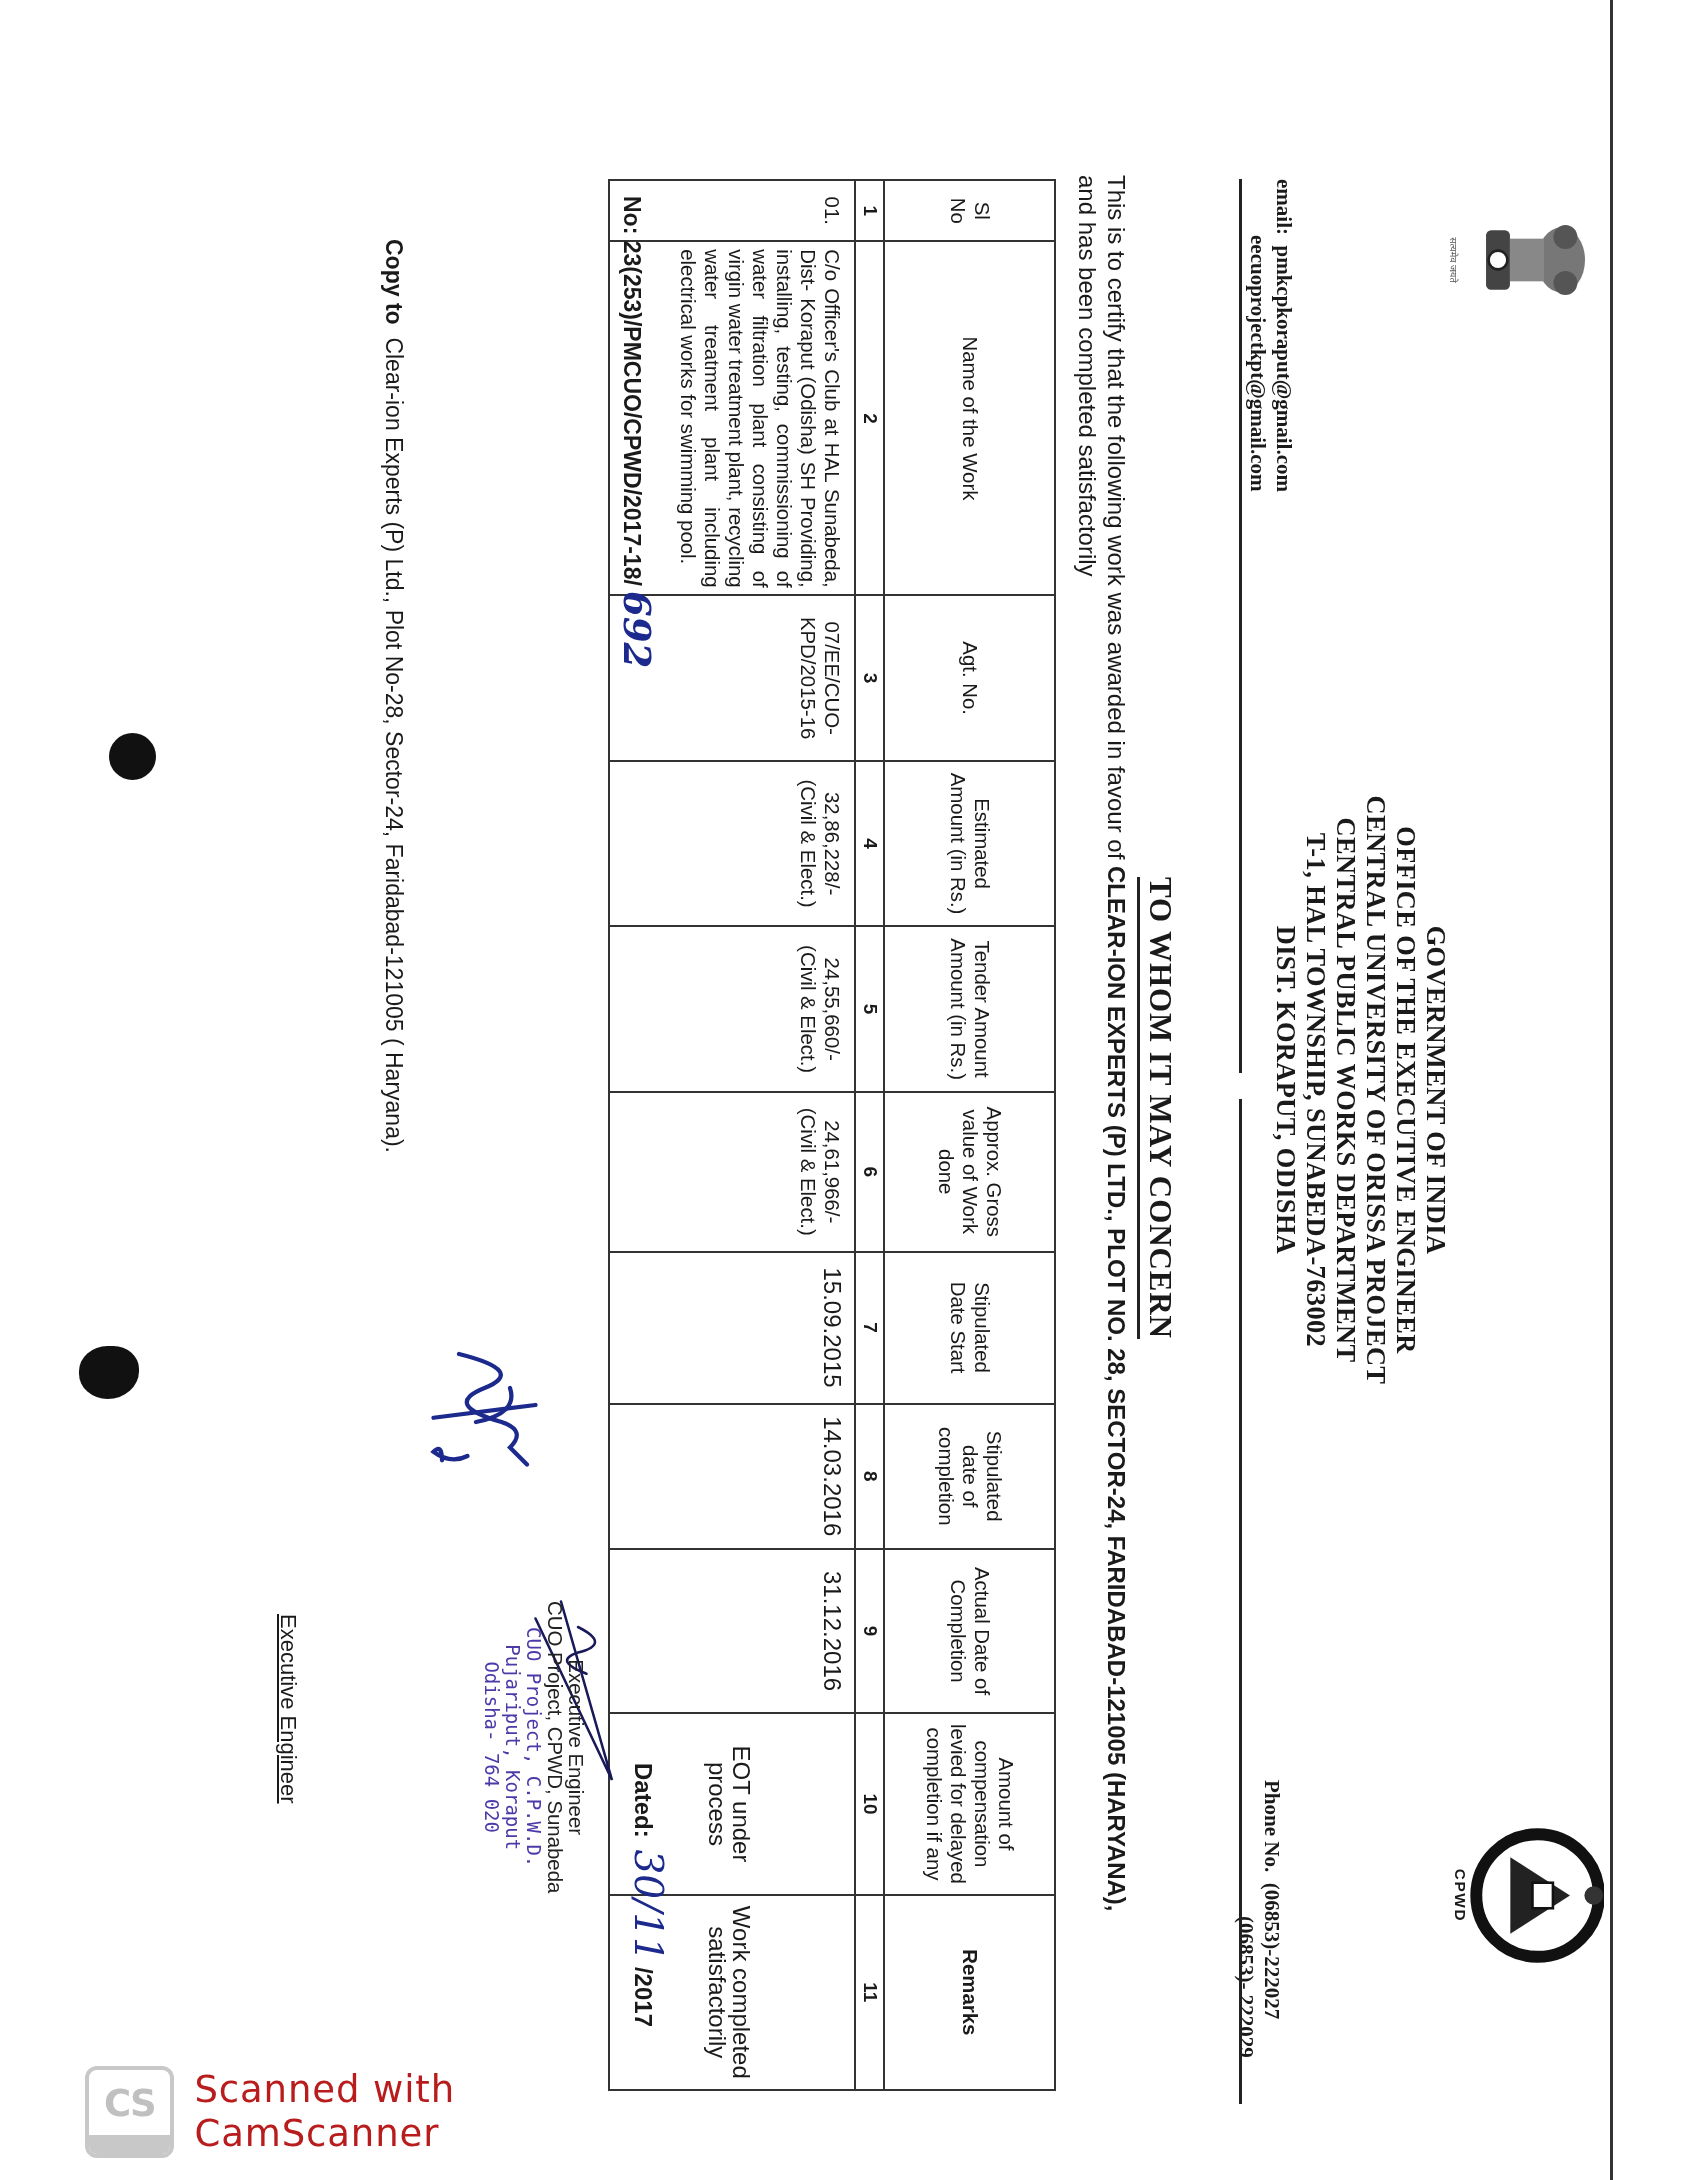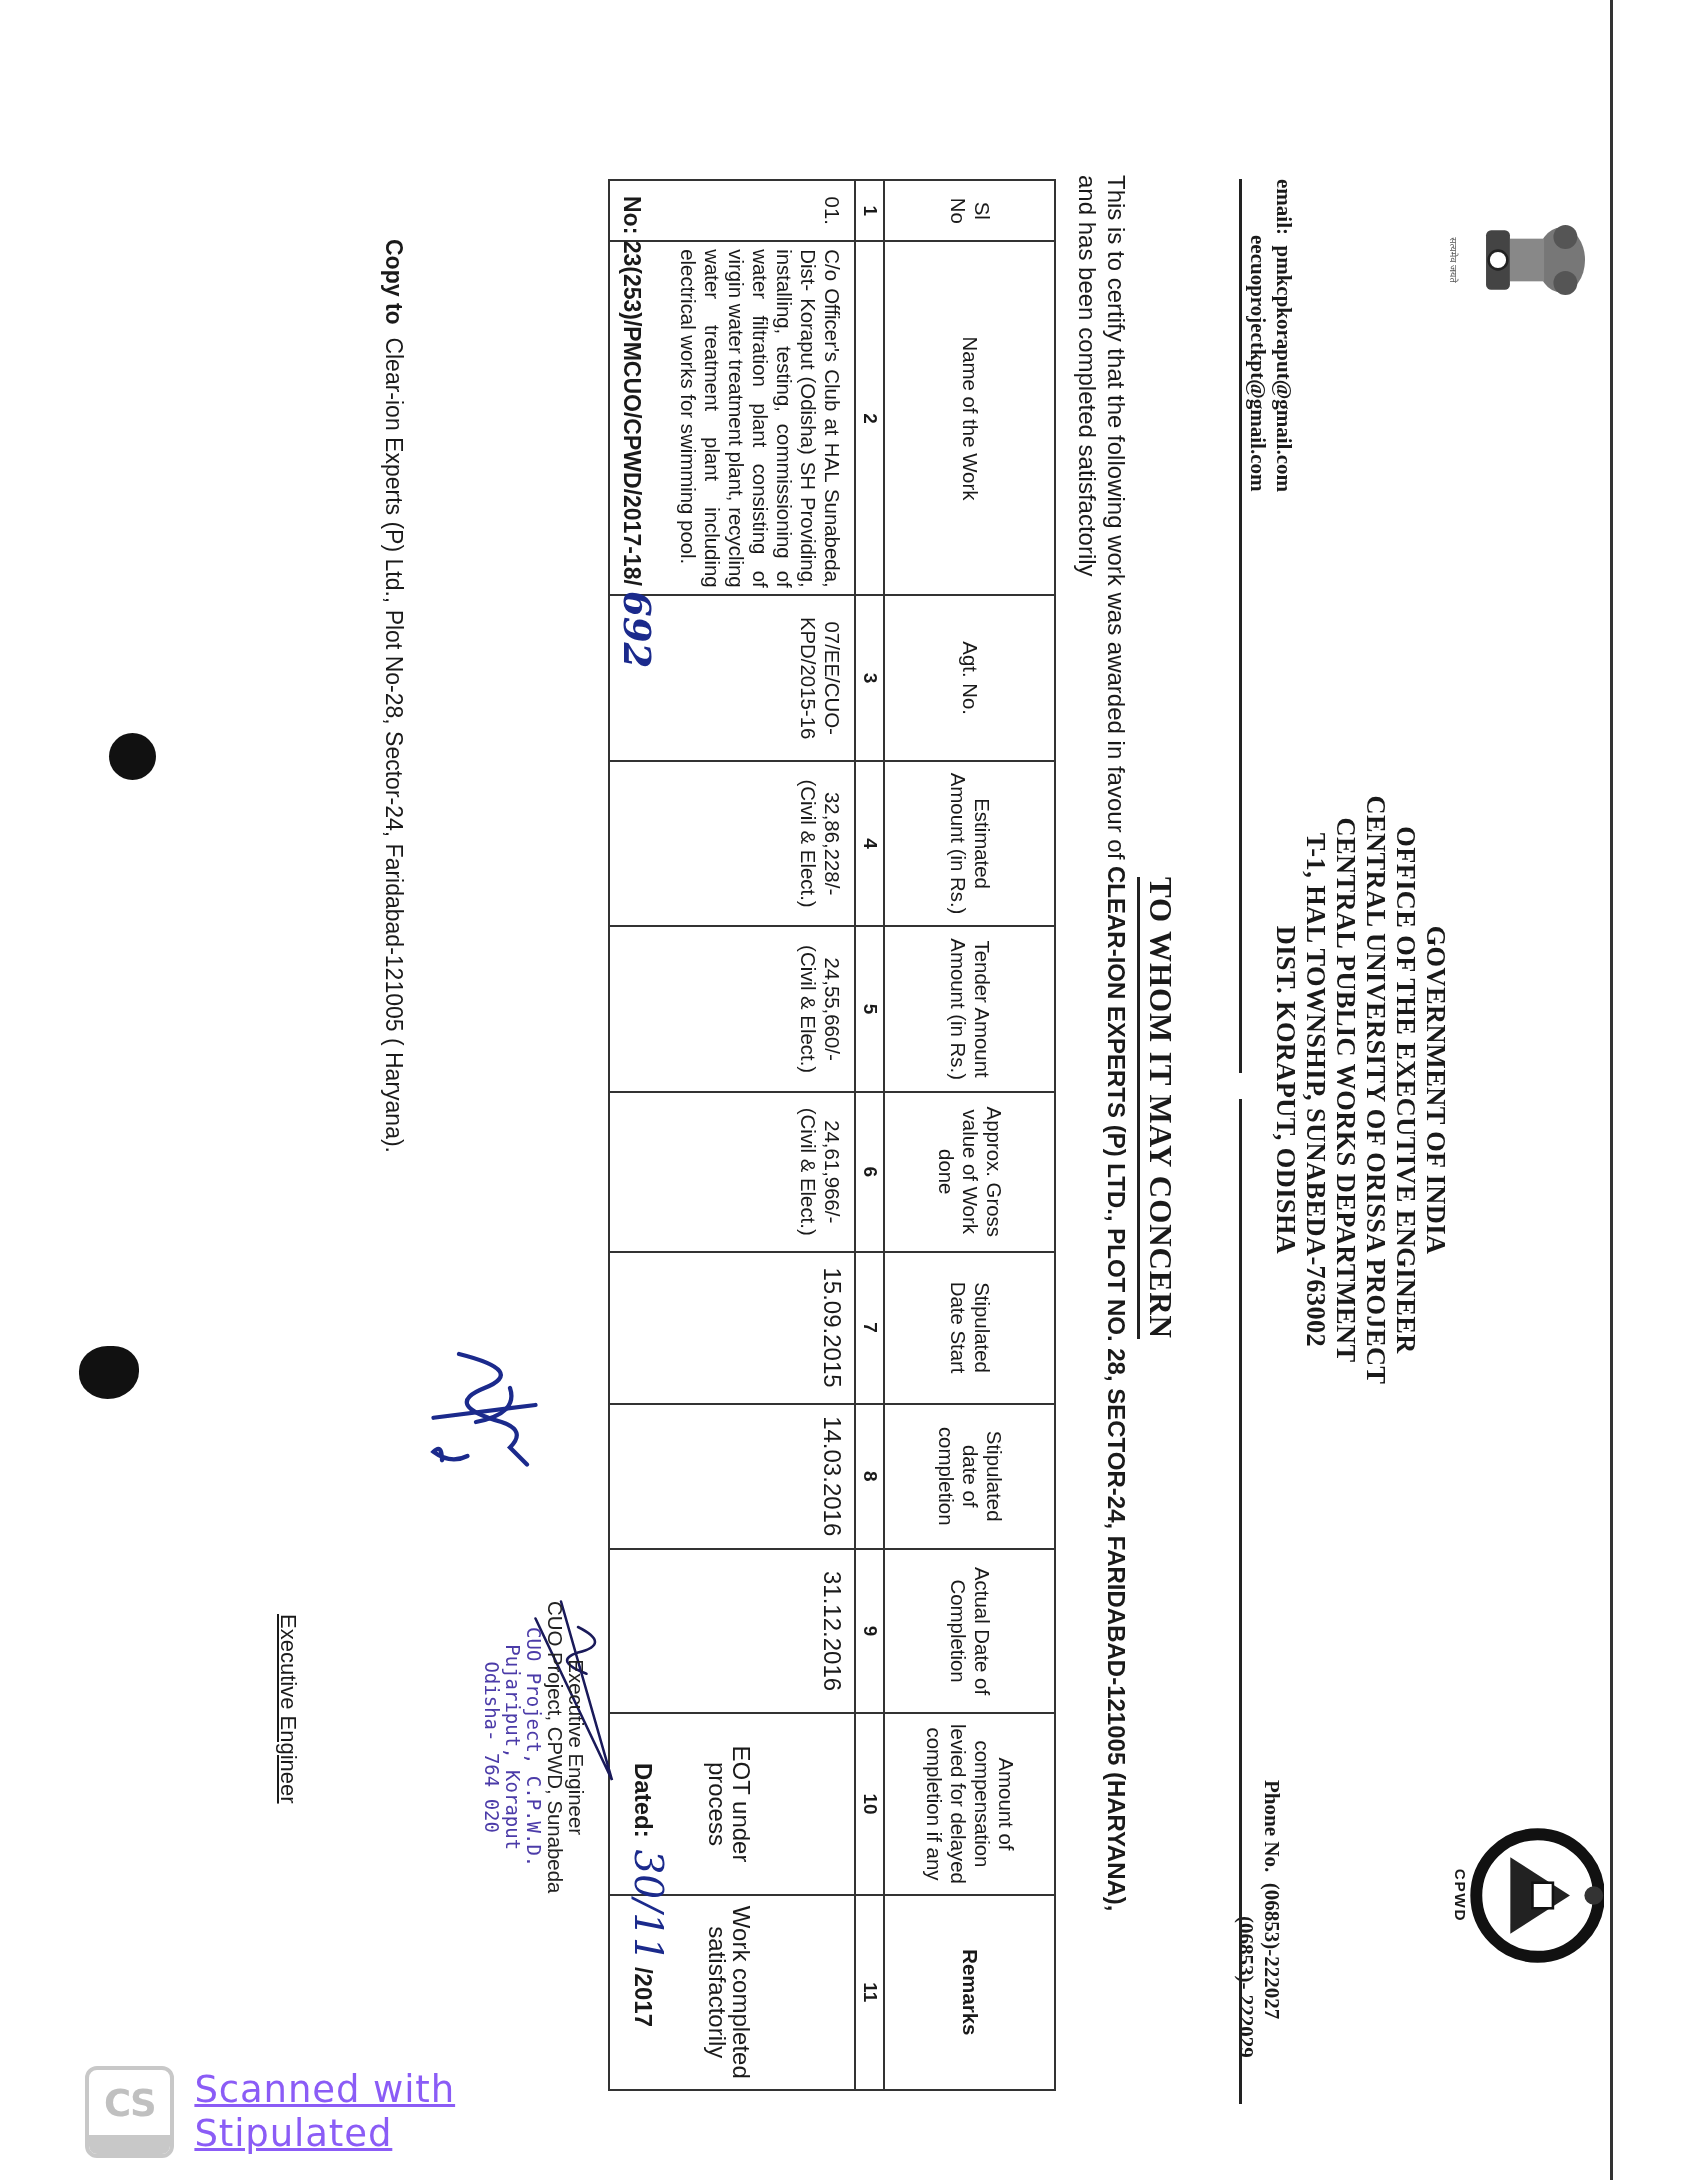--- a/index.html
+++ b/index.html
@@ -230,18 +230,18 @@
 
   <div class="blot1"></div>
   <div class="blot2"></div>
 </div>
 
 <div style="position:absolute;left:85px;top:2066px;display:flex;align-items:center;gap:20.4px;">
   <div style="width:89px;height:92px;border:4.3px solid #c8c8c8;border-radius:12px;box-sizing:border-box;position:relative;overflow:hidden;">
     <div style="font-family:'DejaVu Sans',sans-serif;font-weight:bold;font-size:37px;color:#c0c0c0;text-align:center;margin-top:12px;letter-spacing:-1.7px;">CS</div>
     <div style="position:absolute;left:0;right:0;bottom:0;height:19px;background:#c8c8c8;"></div>
   </div>
-  <div style="font-family:'DejaVu Sans',sans-serif;font-size:37px;line-height:44px;color:#8b5cf6;letter-spacing:0.9px;text-decoration:underline;">
+  <div style="font-family:'DejaVu Sans',sans-serif;font-size:37px;line-height:44px;color:#b91c1c;letter-spacing:0.9px;">
     <div>Scanned with</div>
-    <div>Stipulated</div>
+    <div>CamScanner</div>
   </div>
 </div>
 
 
 </body></html>

